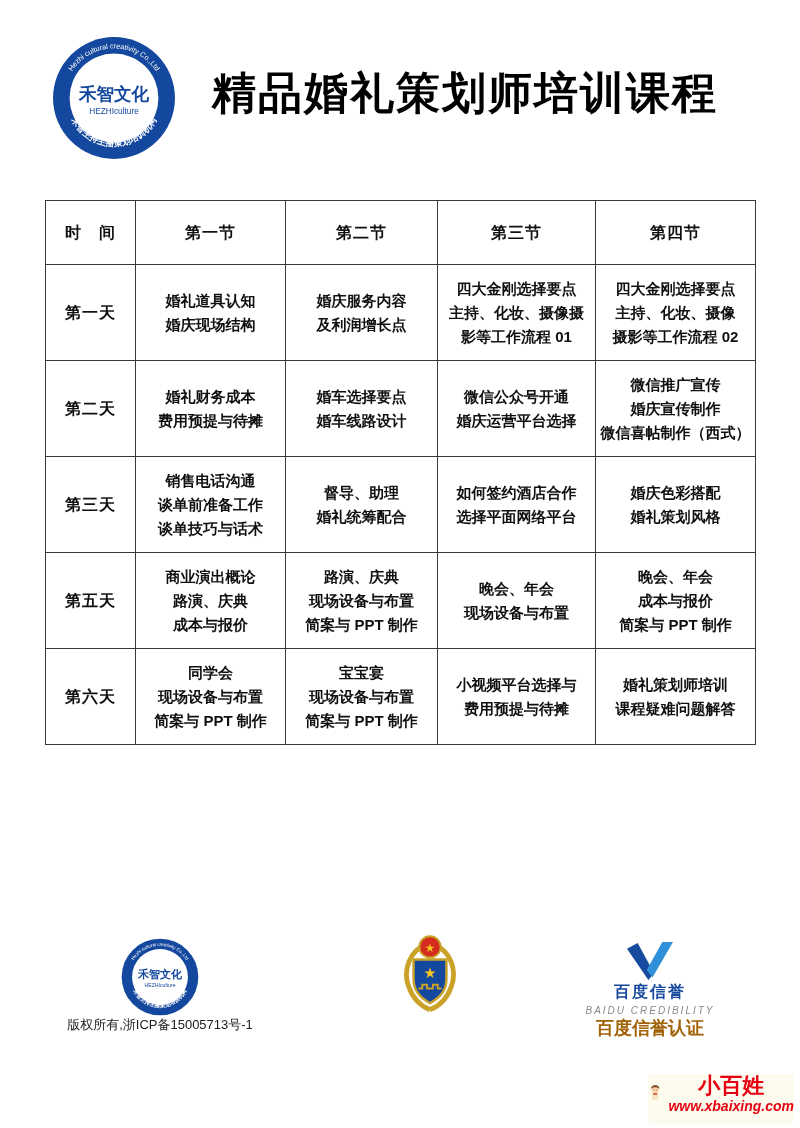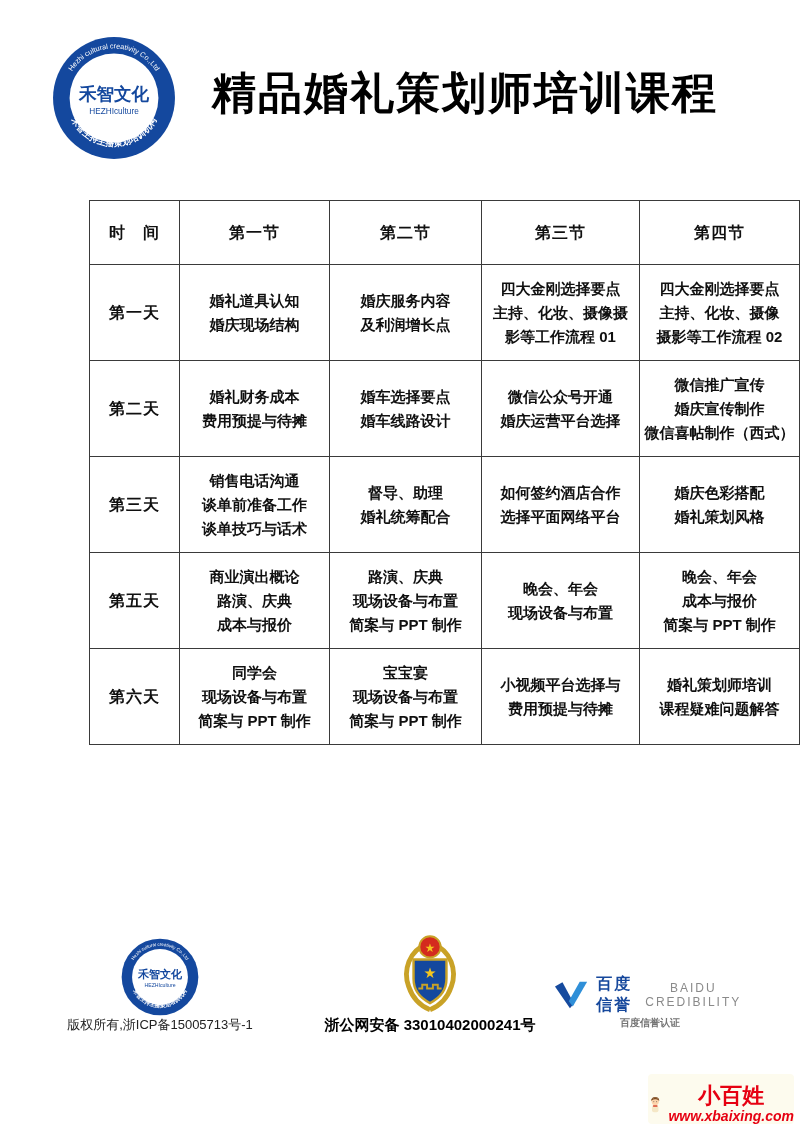--- a/index.html
+++ b/index.html
@@ -14,51 +14,51 @@
   .logo-header { position:absolute; left:52px; top:36px; width:124px; height:124px; }
   .page-title {
     position:absolute; left:170px; top:64px; width:590px;
     text-align:center; font-size:44px; font-weight:900; color:#000;
     font-family:"Liberation Serif","DejaVu Serif",serif; letter-spacing:2px;
   }
 
   
   table.course-table {
     position:absolute; left:45px; top:200px; width:710px;
-    border-collapse:collapse; table-layout:fixed; background:#fff;margin-left:44px;
+    border-collapse:collapse; table-layout:fixed; background:#fff;
   }
   .course-table th, .course-table td {
     border:1px solid #3a3a3a; text-align:center; vertical-align:middle;
     font-weight:bold; color:#101010; white-space:pre-line; line-height:1.6;
     padding:6px 4px;
   }
   .course-table th { height:64px; font-size:16px; letter-spacing:1px; }
   .course-table td { height:96px; font-size:15px; }
   .course-table td.day-cell { font-size:16px; letter-spacing:1px; }
   col.c-time { width:90px; } col.c-a { width:150px; } col.c-b { width:152px; }
   col.c-c { width:158px; } col.c-d { width:160px; }
 
   
   .f-block { position:absolute; top:928px; text-align:center; }
   .f-left   { left:60px;  width:200px; }
   .f-center { left:300px; width:260px; }
   .f-right  { left:555px; width:190px; }
   .logo-area { height:88px; display:flex; align-items:flex-end; justify-content:center; }
   .caption { font-size:13px; color:#222; }
   .caption.bold { font-weight:bold; font-size:15px; color:#000; }
-  .caption.baidu-cert { font-weight:bold; font-size:10px; color:#737373; }
-  .baidu-stack { display:flex; flex-direction:row; align-items:center; gap:2px; }
+  .caption.baidu-cert { font-weight:bold; font-size:18px; color:#a16207; }
+  .baidu-stack { display:flex; flex-direction:column; align-items:center; gap:2px; }
   .baidu-name { font-size:16px; font-weight:bold; color:#16489c; letter-spacing:2px; }
-  .baidu-en { font-size:12px; color:#8a8a8a; letter-spacing:2px; }
+  .baidu-en { font-size:10px; color:#8a8a8a; letter-spacing:2px;font-style:italic; }
 
   
   .watermark {
     position:absolute; right:6px; top:1074px; width:146px; height:50px;
     background:#fdfbee; border-radius:4px;
-    display:flex; align-items:flex-end; justify-content:center; gap:6px;
+    display:flex; align-items:flex-start; justify-content:center; gap:6px;
   }
   .wm-text { display:flex; flex-direction:column; align-items:center; }
   .wm-name { color:#e60012; font-size:22px; font-weight:bold; line-height:1.1; }
   .wm-url { color:#e60012; font-size:14px; font-weight:bold; text-decoration:none;font-style:italic; }
 </style>
 </head>
 <body>
 
 <div class="page">
 
@@ -195,21 +195,20 @@
       <svg viewBox="0 0 64 86" width="62" height="84">
         <path d="M30,12 C10,18 4,40 10,56 C14,68 22,76 32,80" fill="none" stroke="#c9a227" stroke-width="5"></path>
         <path d="M34,12 C54,18 60,40 54,56 C50,68 42,76 32,80" fill="none" stroke="#c9a227" stroke-width="5"></path>
         <circle cx="32" cy="15" r="11" fill="#d42b1e" stroke="#c9a227" stroke-width="2"></circle>
         <text x="32" y="20" text-anchor="middle" font-size="12" fill="#f5c51e">★</text>
         <path d="M15,28 h34 v20 c0,13 -9,21 -17,25 c-8,-4 -17,-12 -17,-25 z" fill="#14489e" stroke="#c9a227" stroke-width="2.5"></path>
         <text x="32" y="47" text-anchor="middle" font-size="15" fill="#f5c51e">★</text>
         <path d="M20,58 h4 v-4 h5 v4 h6 v-4 h5 v4 h4" fill="none" stroke="#c9a227" stroke-width="2"></path>
       </svg>
     </div>
-    <div class="caption bold">浙公网安备 33010402000241号</div>
   </div>
 
   <div class="f-block f-right">
     <div class="logo-area">
       <div class="baidu-stack">
         <svg viewBox="0 0 56 46" width="46" height="38">
           <polygon points="0,8 13,1 33,38 26,46" fill="#164a9e"></polygon>
           <polygon points="56,0 43,0 24,34 31,43" fill="#2f8fd8"></polygon>
         </svg>
         <div class="baidu-name">百度信誉</div>

